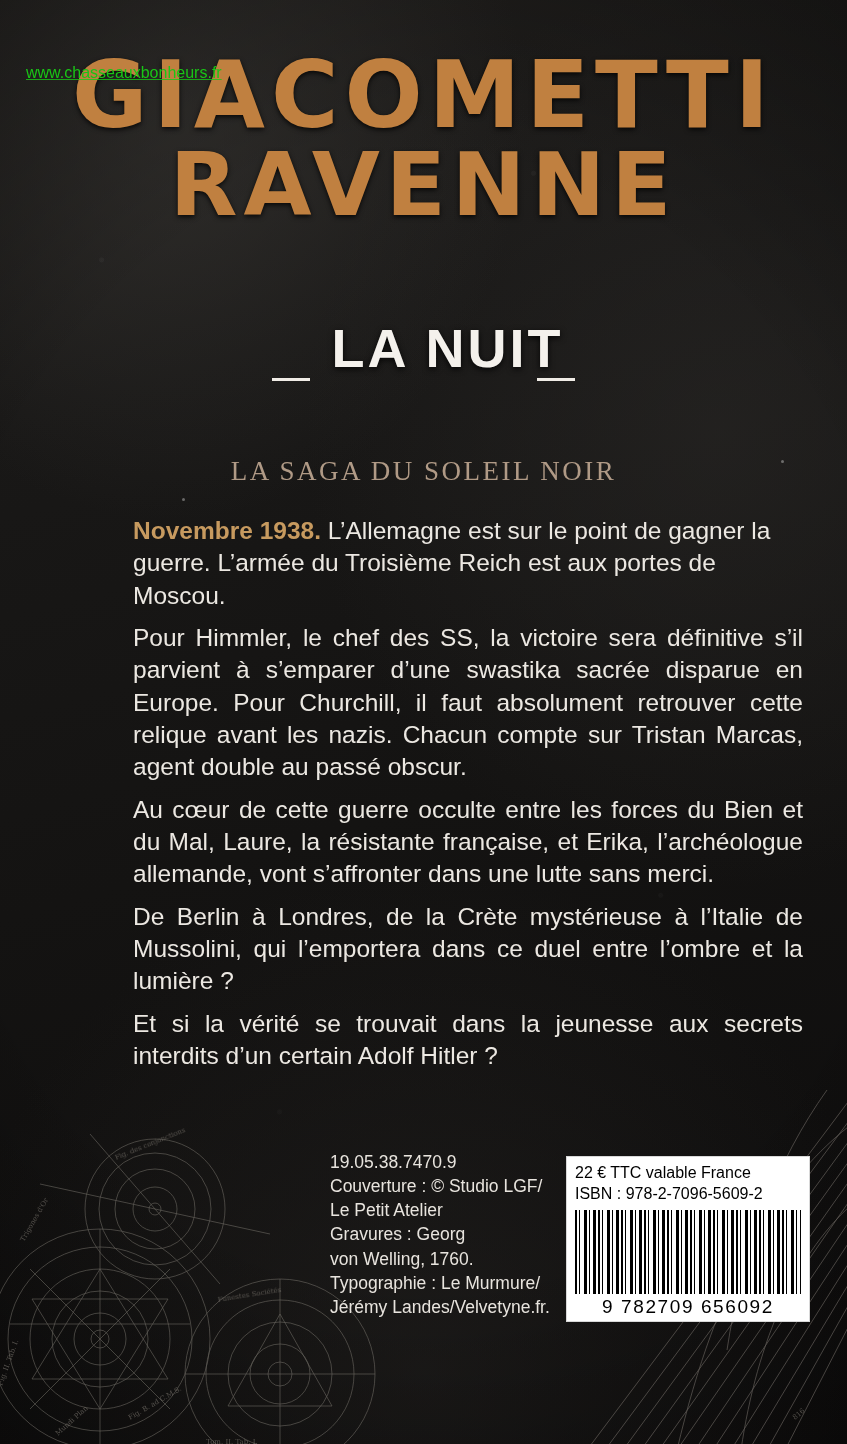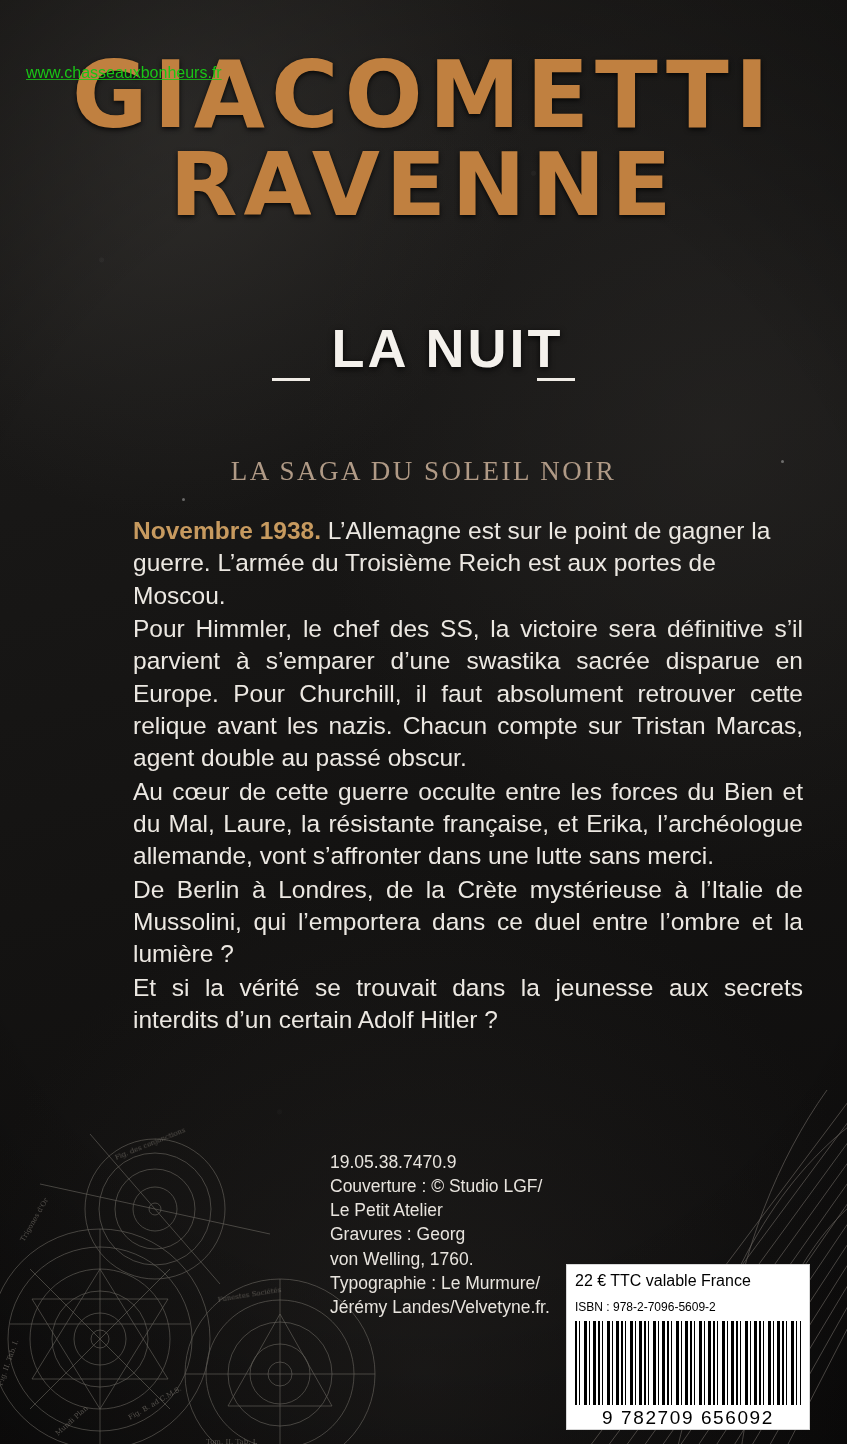--- a/index.html
+++ b/index.html
@@ -114,21 +114,21 @@
     left: 133px;
     right: 44px;
     top: 515px;
     z-index: 10;
     color: #ece8e2;
     font-size: 24.5px;
     line-height: 1.32;
     text-align: left;
   }
   .blurb p { margin: 0 0 0 0; }
-  .blurb p + p { margin-top: 1px; }
+  .blurb p + p { margin-top: 10px; }
   .blurb .lead {
     color: #c79a5f;
     font-weight: bold;
   }
   .blurb .justified {
     text-align: justify;
   }
 
   .credits {
     position: absolute;
@@ -137,39 +137,39 @@
     width: 228px;
     z-index: 10;
     color: #e8e4de;
     font-size: 17.5px;
     line-height: 1.38;
   }
 
   .barcode-box {
     position: absolute;
     left: 566px;
-    top: 1264px;
+    top: 1156px;
     width: 244px;
     height: 166px;
     background: #ffffff;
     border: 1px solid #d8d8d8;
     z-index: 12;
     box-sizing: border-box;
     padding: 6px 8px 4px 8px;
   }
   .barcode-price {
     color: #000;
     font-size: 16px;
     line-height: 1.25;
   }
   .barcode-isbn {
     color: #000;
-    font-size: 12px;
+    font-size: 16px;
     line-height: 1.25;
-    margin-top: 9px;
+    margin-top: 1px;
   }
   .barcode-bars {
     margin-top: 6px;
     height: 84px;
     width: 100%;
     background-image: repeating-linear-gradient(
       to right,
       #000 0px, #000 2px, #fff 2px, #fff 4px,
       #000 4px, #000 5px, #fff 5px, #fff 9px,
       #000 9px, #000 12px, #fff 12px, #fff 14px,

